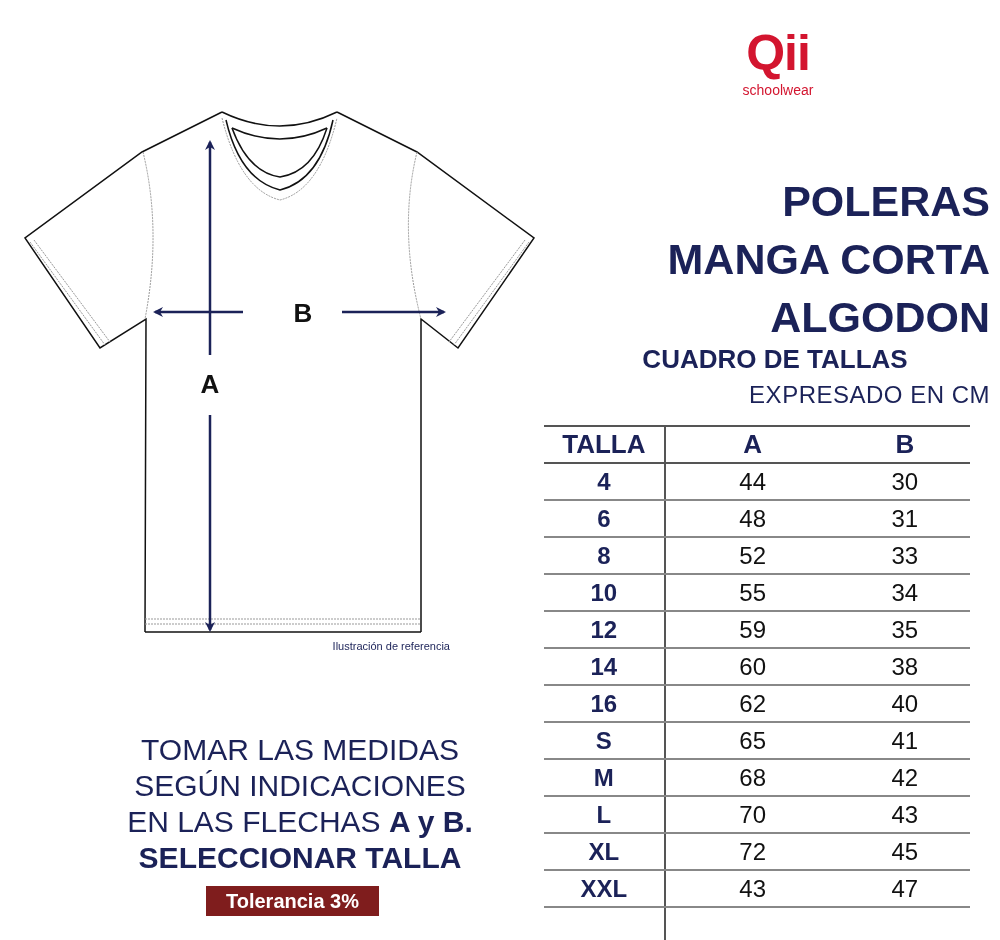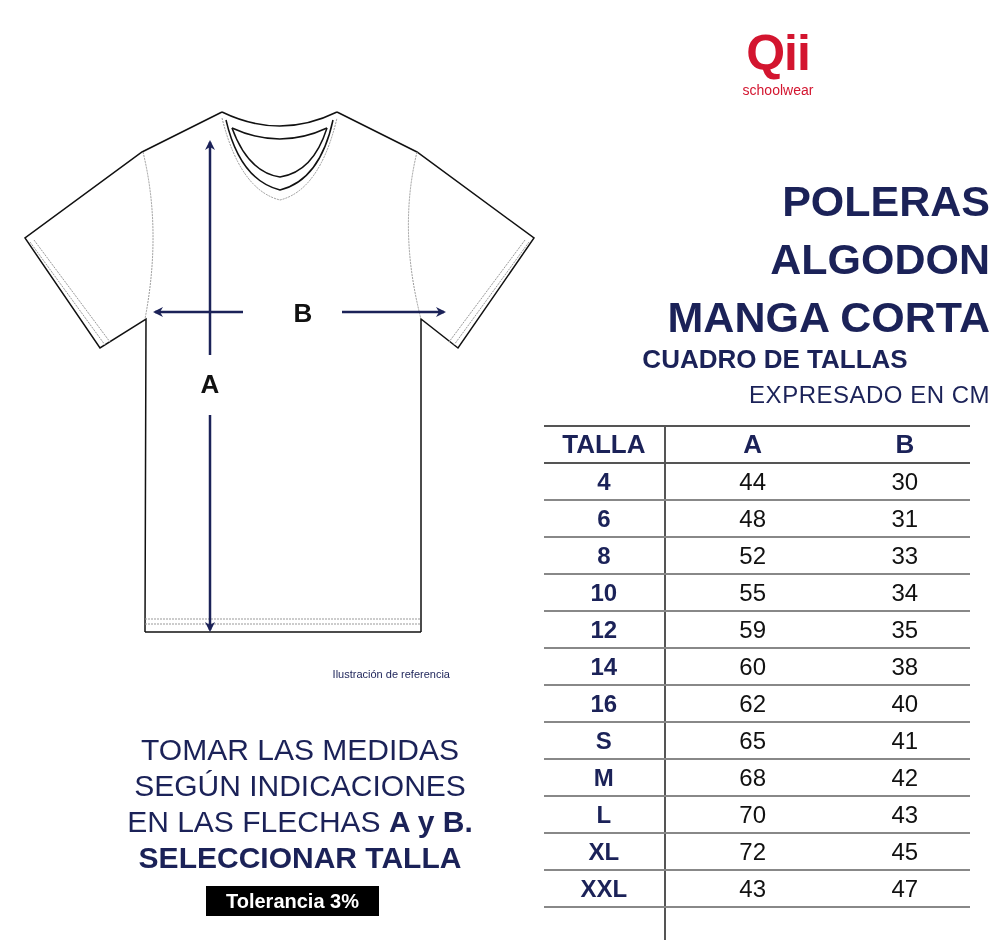--- a/index.html
+++ b/index.html
@@ -35,46 +35,46 @@
     .size-table td.talla { font-weight: 700; font-size: 24px; color: #1b2258; }
     .size-table .c1 { width: 120px; border-right: 2px solid #555; }
     .size-table .c2 { width: 175px; }
     .size-table .c3 { width: 131px; }
     .size-table tr.spacer td { border-bottom: none; height: 32px; }
 
     
     .shirt { left: 20px; top: 110px; }
 
     .ref-note { left: 300px; top: 640px; width: 150px; text-align: right;
-                font-family: "Liberation Sans", sans-serif; font-size: 11px; color: #1b2258; margin-top: 28px; }
+                font-family: "Liberation Sans", sans-serif; font-size: 11px; color: #1b2258; }
 
     
     .instructions { left: 120px; top: 732px; width: 360px; text-align: center;
                     font-family: "Liberation Sans", sans-serif; font-size: 30px; line-height: 36px;
                     color: #1b2258; }
     .instructions b { font-weight: 700; }
-    .tolerance { left: 206px; top: 886px; width: 173px; height: 30px; background: #000000;
+    .tolerance { left: 206px; top: 886px; width: 173px; height: 30px; background: #7f1d1d;
                  color: #fff; font-family: "Liberation Sans", sans-serif; font-weight: 700;
                  font-size: 20px; line-height: 30px; text-align: center; }
 
     .label-letter { font-family: "Liberation Sans", sans-serif; font-weight: 700;
                     font-size: 26px; fill: #111; }
   </style>
 </head>
 <body>
 
 <div class="abs logo">
   <div class="logo-mark">Qii</div>
   <div class="logo-sub">schoolwear</div>
 </div>
 
 <div class="abs title">
   <div>POLERAS</div>
+  <div>MANGA CORTA</div>
   <div>ALGODON</div>
-  <div>MANGA CORTA</div>
 </div>
 <div class="abs subtitle">CUADRO DE TALLAS</div>
 <div class="abs units">EXPRESADO EN CM</div>
 
 <table class="abs size-table">
   <thead>
     <tr>
       <th class="c1">TALLA</th>
       <th class="c2">A</th>
       <th class="c3">B</th>

